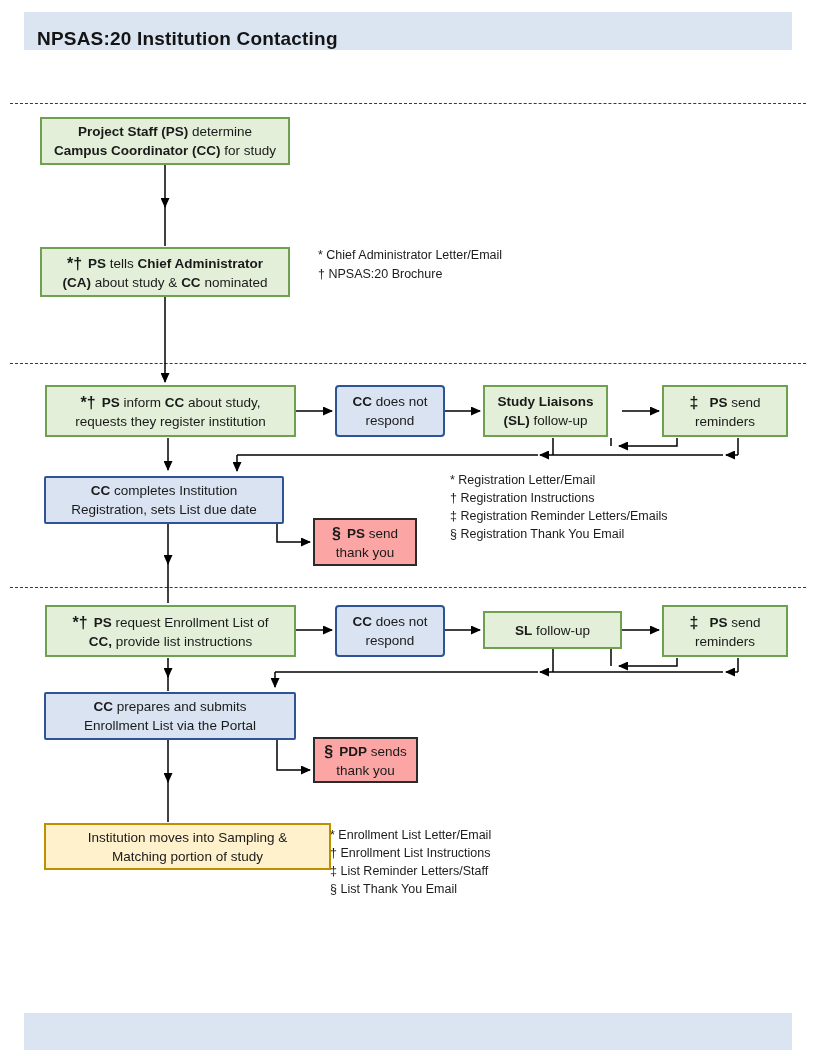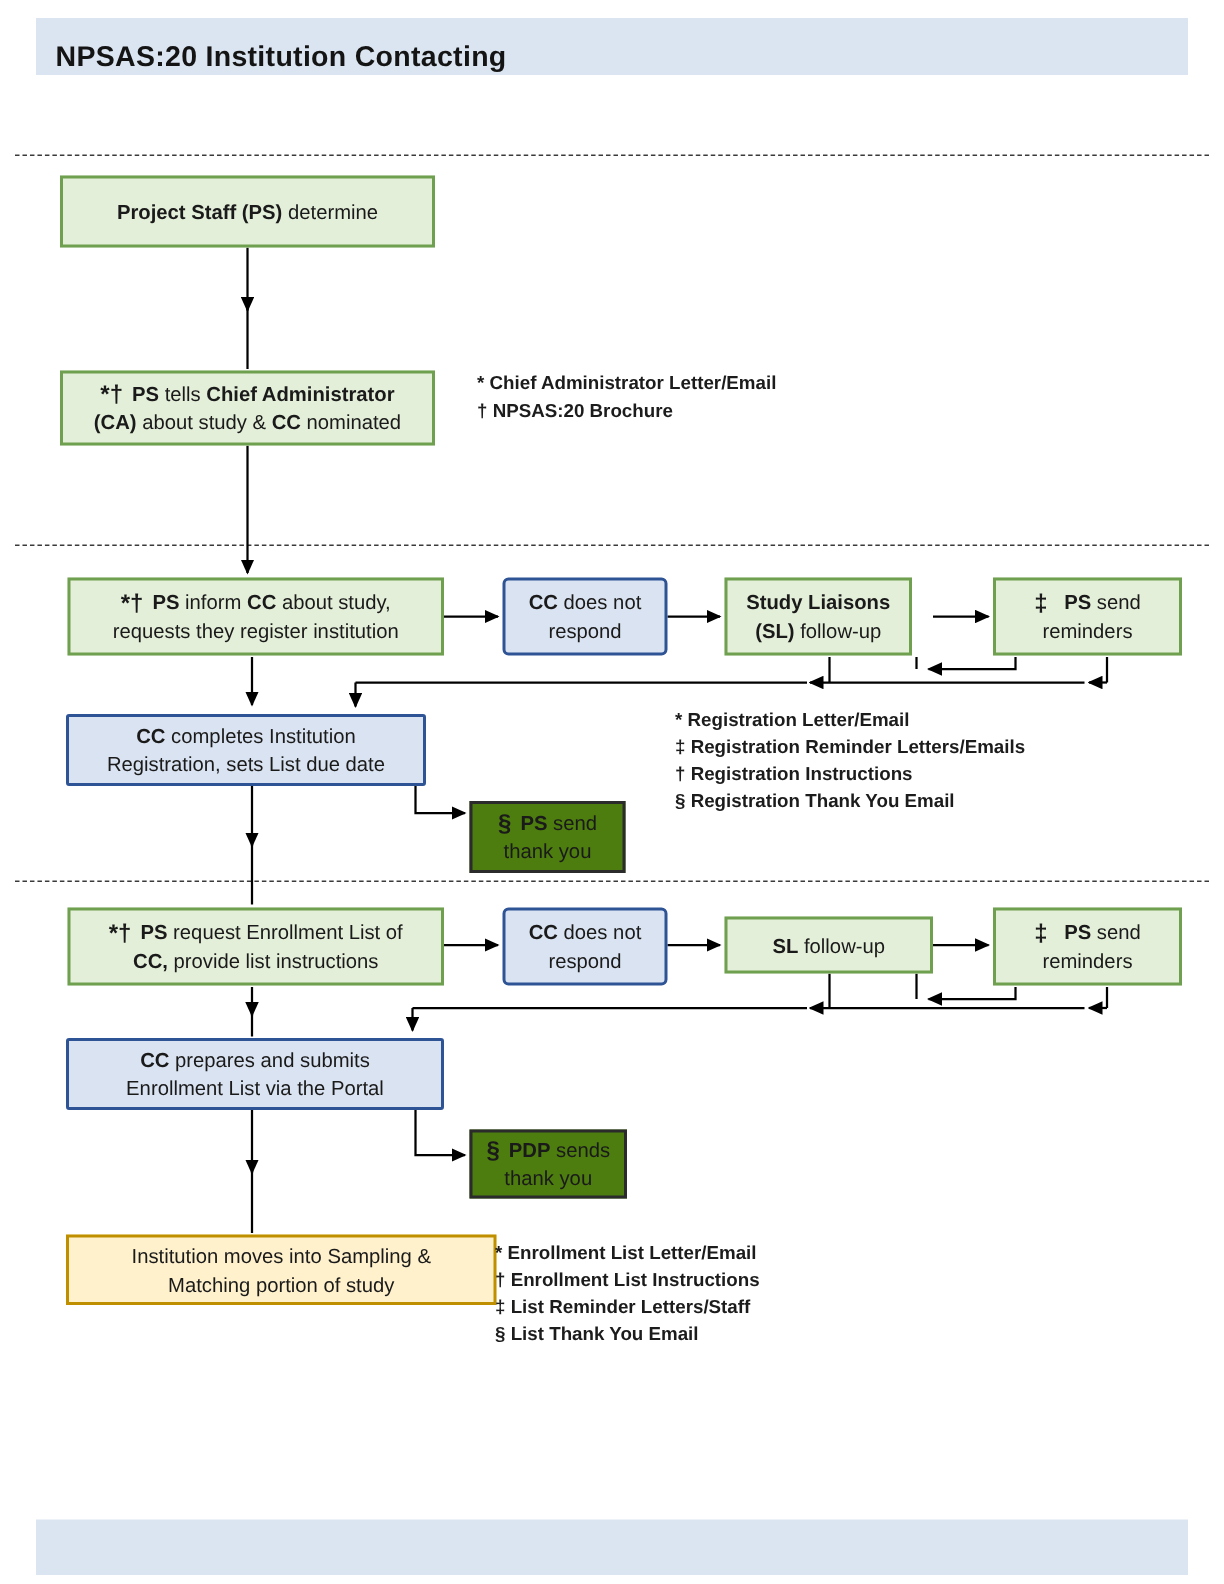--- a/index.html
+++ b/index.html
@@ -9,26 +9,26 @@
   .bar.top{top:12px;height:38px;}
   .bar.bottom{top:1013px;height:37px;}
   .title{font-size:19px;font-weight:700;color:#141414;padding-left:13px;letter-spacing:.2px;}
   .sep{position:absolute;left:10px;width:796px;height:0;border-top:1.5px dashed #3a3a3a;}
   .box{position:absolute;display:flex;flex-direction:column;justify-content:center;
        text-align:center;font-size:13.5px;line-height:19px;box-sizing:border-box;background:#fff;}
   .ln{display:block;white-space:nowrap;}
   .green{background:#e3efd9;border:2px solid #6ea04f;}
   .blue{background:#dae3f1;border:2.5px solid #2f5496;border-radius:4px;}
   .bluebig{background:#dae3f1;border:2.5px solid #2f5496;border-radius:2px;}
-  .gray{background:#4d7c0f;border:2px solid #2b2b2b;margin-top:16px;}
+  .gray{background:#fca5a5;border:2px solid #2b2b2b;}
   .yellow{background:#fff1cc;border:2.5px solid #bf8f00;}
   .sym{font-size:16px;font-weight:700;margin-right:6px;display:inline-block;transform:translateY(1px);}
   .sym.wide{margin-right:11px;}
   .fn{position:absolute;font-size:12.5px;line-height:19px;text-align:left;color:#1c1c1c;}
-  .fn div{white-space:nowrap;font-weight:bold;}
+  .fn div{white-space:nowrap;}
   .fn.tight div{line-height:18px;}
   .wires{position:absolute;left:0;top:0;pointer-events:none;}
 </style>
 </head>
 <body>
 
 <div class="page">
 
   <div class="bar top">
     <div class="title">NPSAS:20 Institution Contacting</div>
@@ -79,20 +79,21 @@
       <path d="M168,658 V677" marker-end="url(#ah)"></path>
       <path d="M168,675 V691"></path>
       <path d="M277,740 V770 H310" marker-end="url(#ah)"></path>
       <path d="M168,740 V782" marker-end="url(#ah)"></path>
       <path d="M168,780 V822"></path>
     </g>
   </svg>
 
   <div class="box green" style="left:40px;top:117px;width:250px;height:48px">
     <div class="ln"><b>Project Staff (PS)</b><span> determine</span></div>
+    <div class="ln"><b>Campus Coordinator (CC)</b><span> for study</span></div>
   </div>
 
   <div class="box green" style="left:40px;top:247px;width:250px;height:50px">
     <div class="ln"><b class="sym">*†</b><b>PS</b><span> tells </span><b>Chief Administrator</b></div>
     <div class="ln"><b>(CA)</b><span> about study &amp; </span><b>CC</b><span> nominated</span></div>
   </div>
 
   <div class="fn" style="left:318px;top:246px">
     <div>* Chief Administrator Letter/Email</div>
     <div>† NPSAS:20 Brochure</div>
@@ -123,22 +124,22 @@
     <div class="ln"><span>Registration, sets List due date</span></div>
   </div>
 
   <div class="box gray" style="left:313px;top:518px;width:104px;height:48px">
     <div class="ln"><b class="sym">§</b><b>PS</b><span> send</span></div>
     <div class="ln"><span>thank you</span></div>
   </div>
 
   <div class="fn tight" style="left:450px;top:471px">
     <div>* Registration Letter/Email</div>
+    <div>† Registration Instructions</div>
     <div>‡ Registration Reminder Letters/Emails</div>
-    <div>† Registration Instructions</div>
     <div>§ Registration Thank You Email</div>
   </div>
 
   <div class="box green" style="left:45px;top:605px;width:251px;height:52px">
     <div class="ln"><b class="sym">*†</b><b>PS</b><span> request Enrollment List of</span></div>
     <div class="ln"><b>CC,</b><span> provide list instructions</span></div>
   </div>
 
   <div class="box blue" style="left:335px;top:605px;width:110px;height:52px">
     <div class="ln"><b>CC</b><span> does not</span></div>

